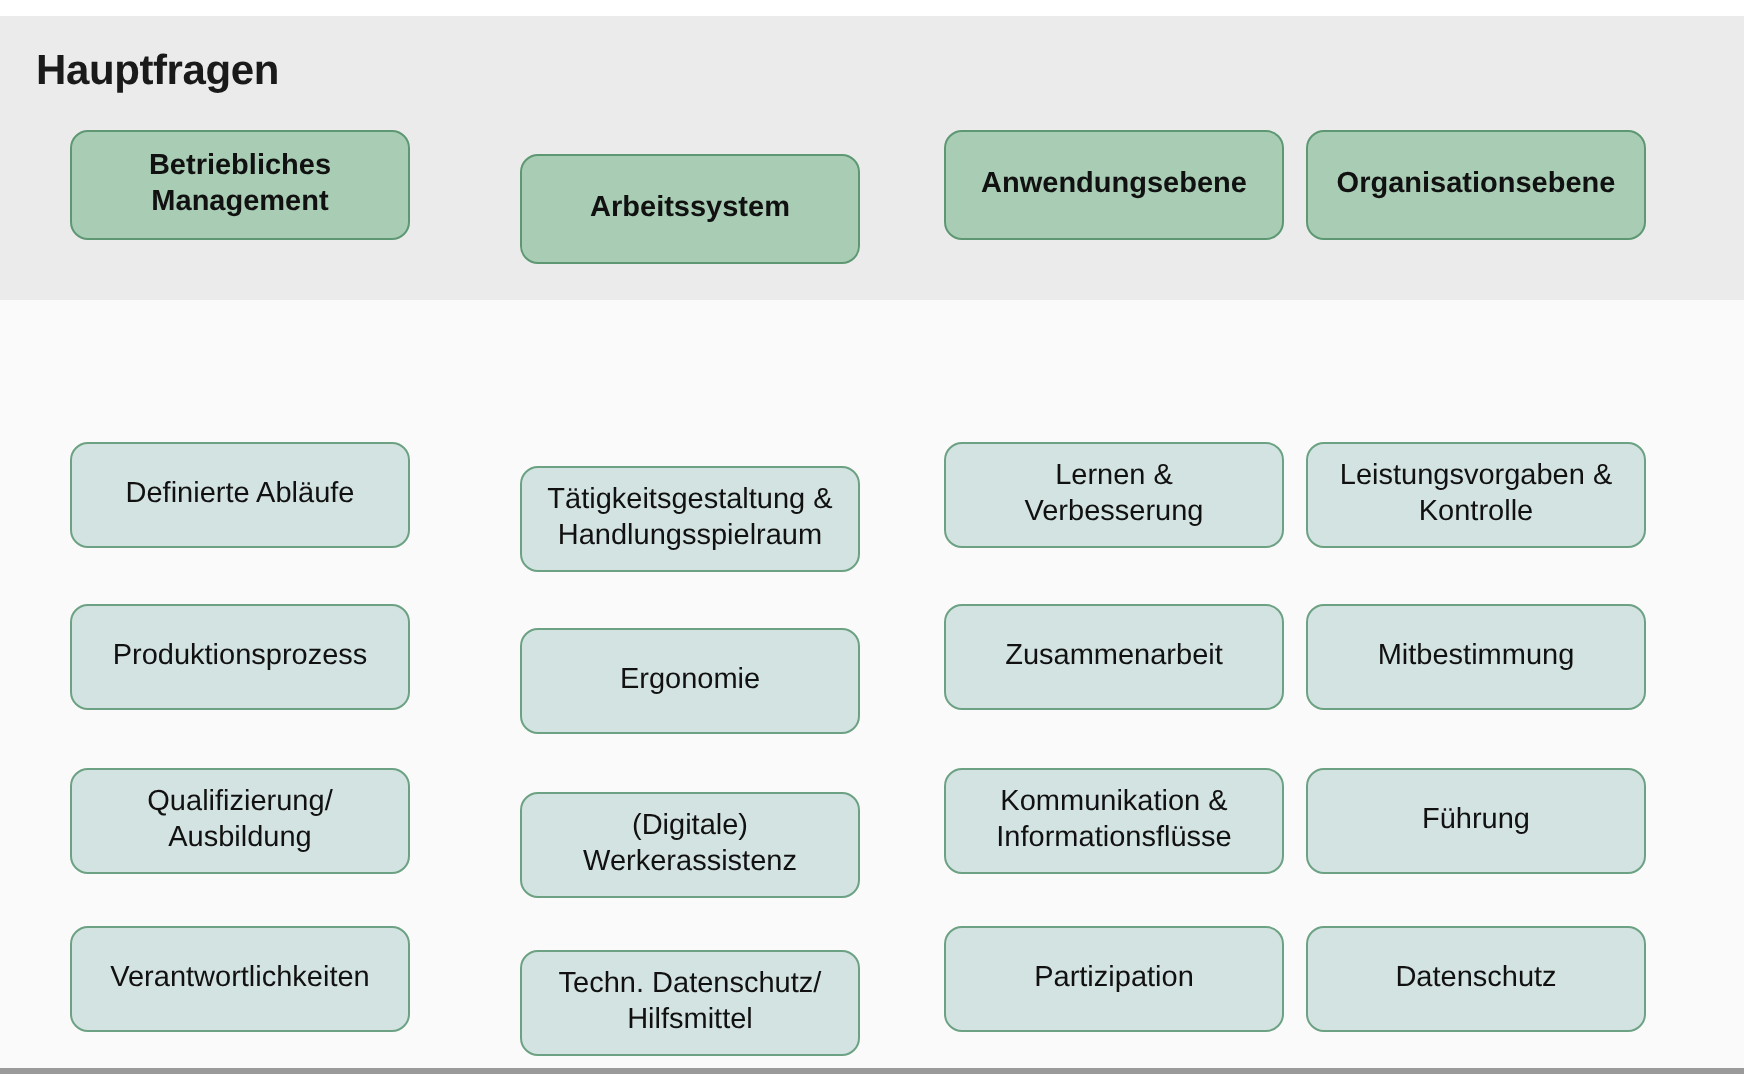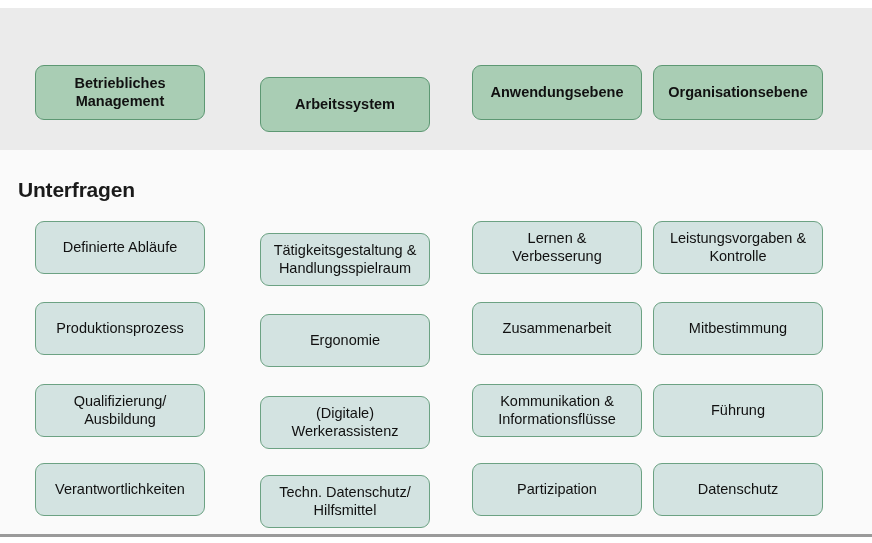--- a/index.html
+++ b/index.html
@@ -112,40 +112,40 @@
   .c2 { left: 472px; justify-content: center; }
   .c3 { left: 653px; }
 </style>
 </head>
 <body>
 
 <div id="figure">
 
   <div class="panel panel-main"></div>
 
+  <div class="section-title title-main">Hauptfragen</div>
 
   <div class="row" style="top:65px">
     <div class="box box-main c0">
       <span class="lbl">Betriebliches
 Management</span>
     </div>
     <div class="box box-main c1">
       <span class="lbl">Arbeitssystem</span>
     </div>
     <div class="box box-main c2">
       <span class="lbl">Anwendungsebene</span>
     </div>
     <div class="box box-main c3">
       <span class="lbl">Organisationsebene</span>
     </div>
   </div>
 
   <div class="panel panel-sub"></div>
 
-  <div class="section-title title-sub">Unterfragen</div>
 
   <div class="row" style="top:221px">
     <div class="box box-sub c0">
       <span class="lbl">Definierte Abläufe</span>
     </div>
     <div class="box box-sub c1">
       <span class="lbl">Tätigkeitsgestaltung &amp;
 Handlungsspielraum</span>
     </div>
     <div class="box box-sub c2">

